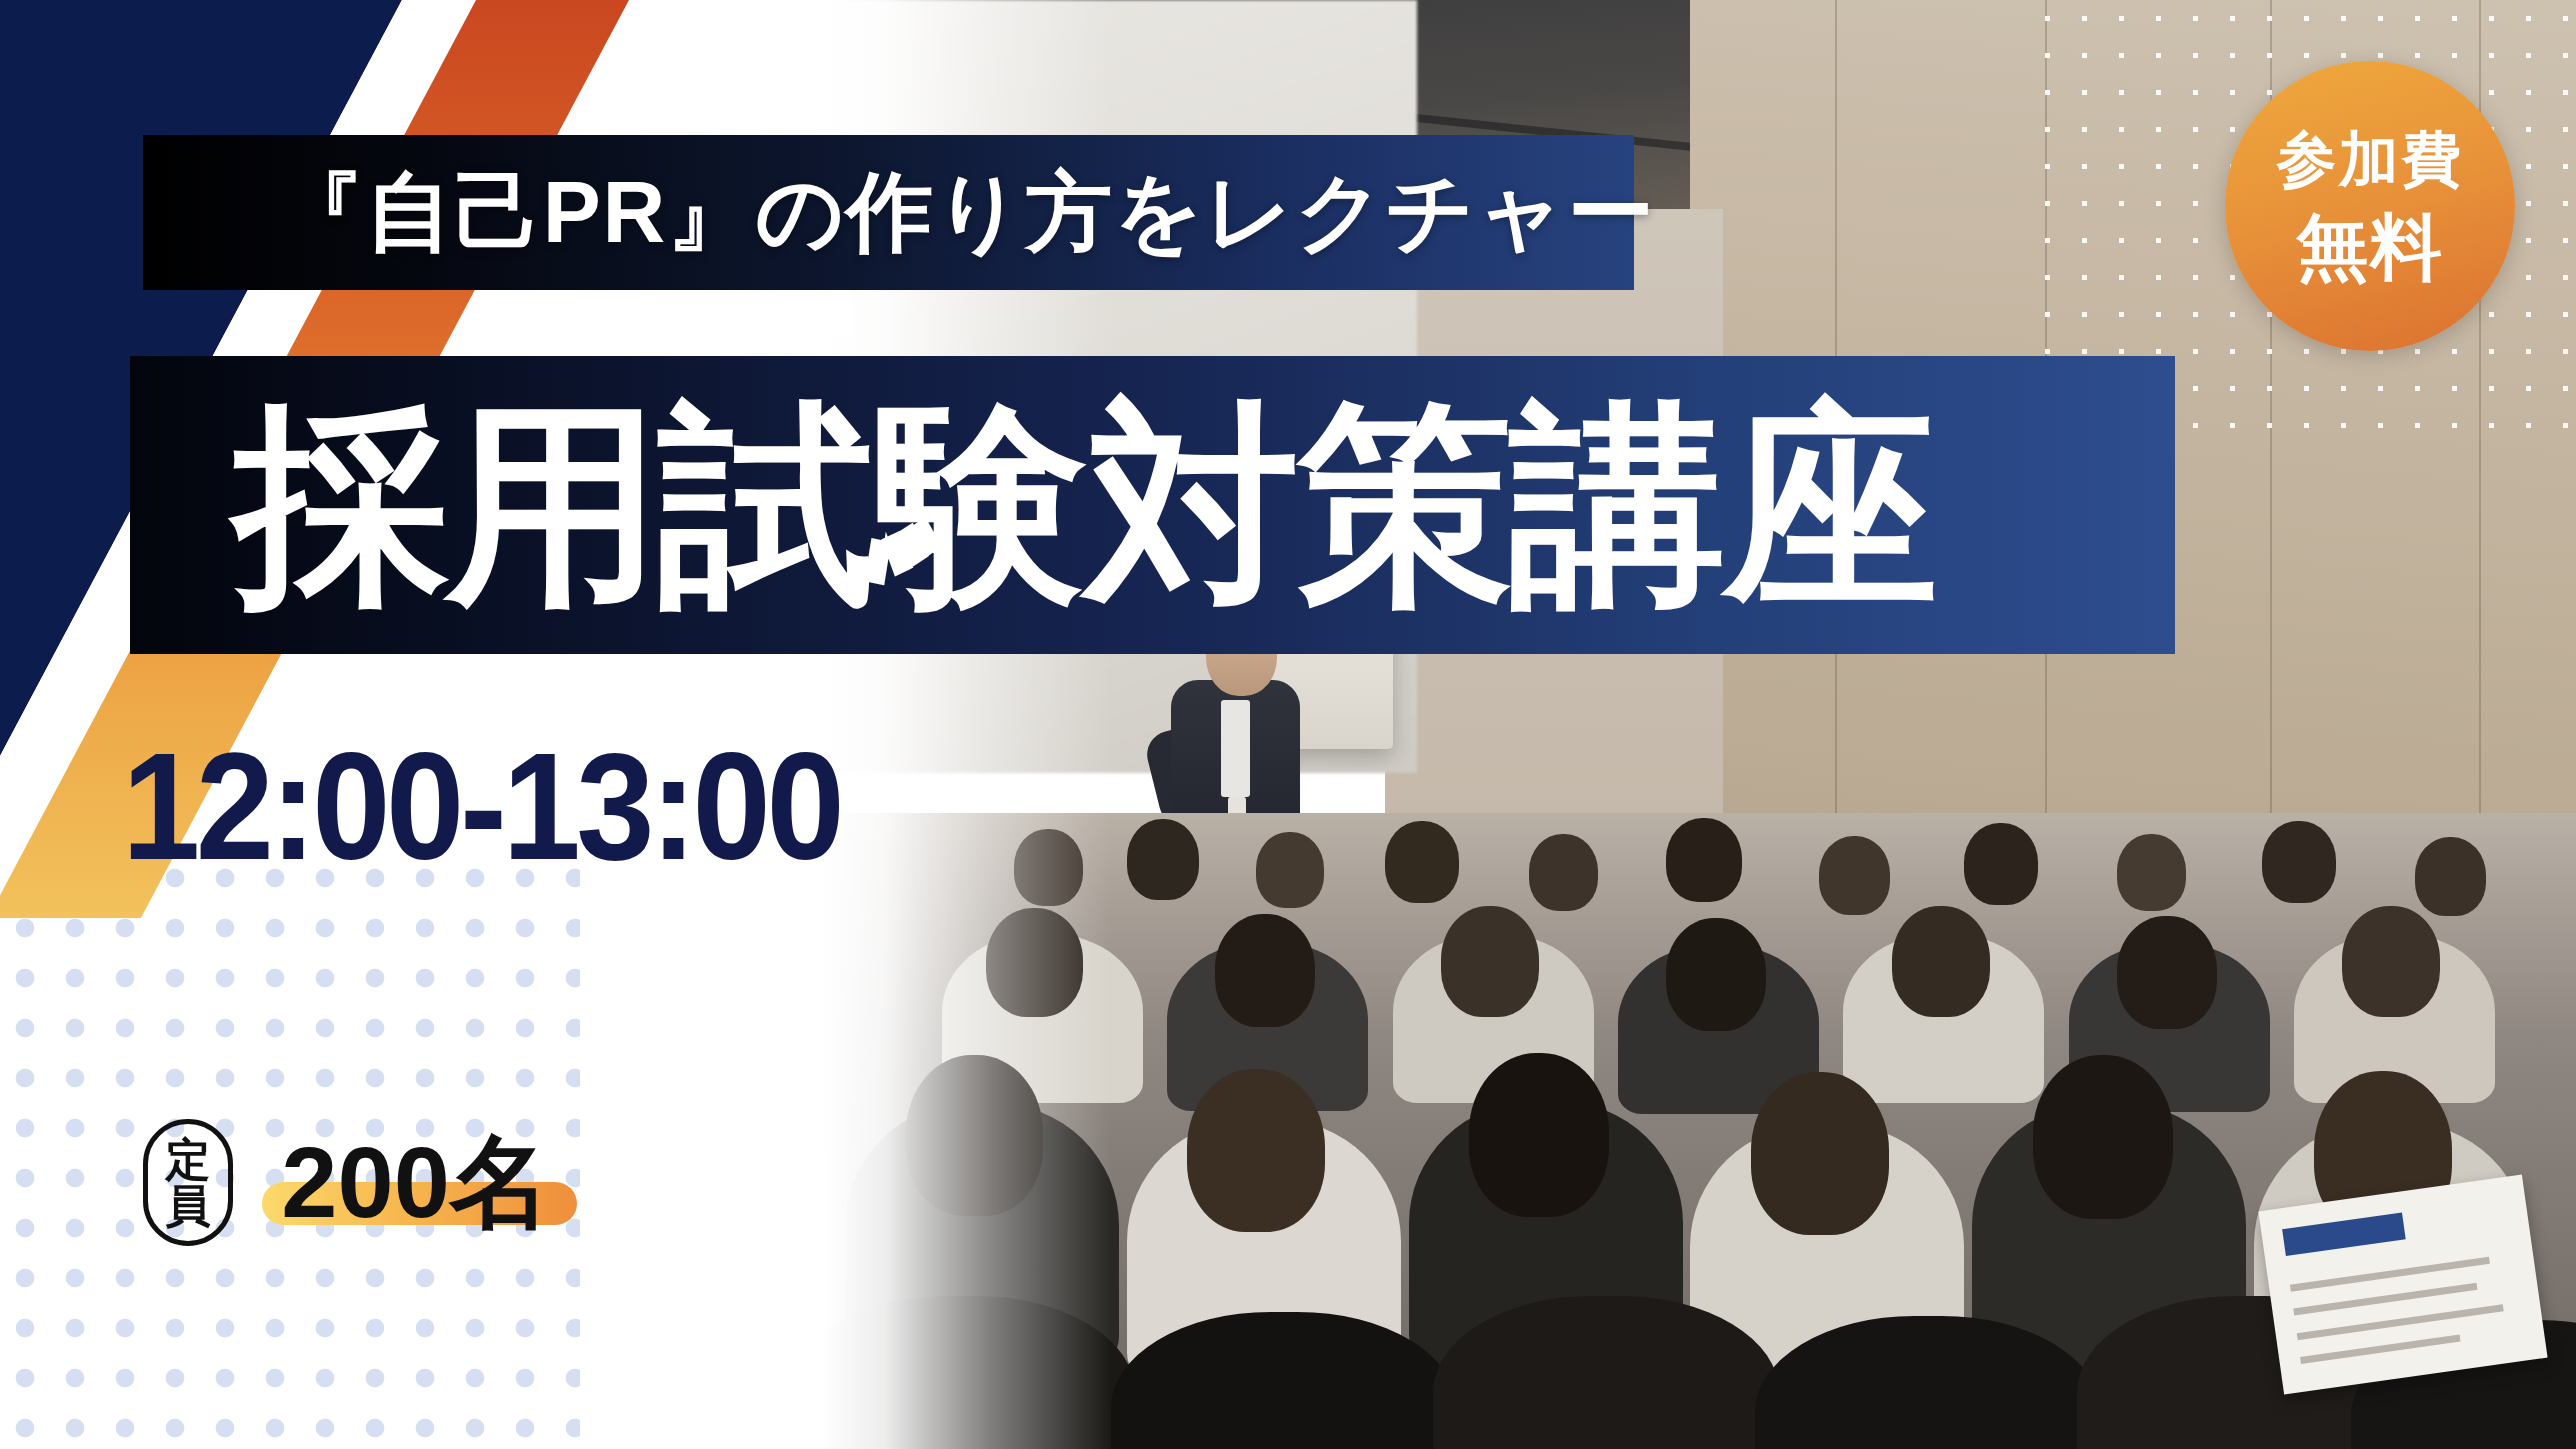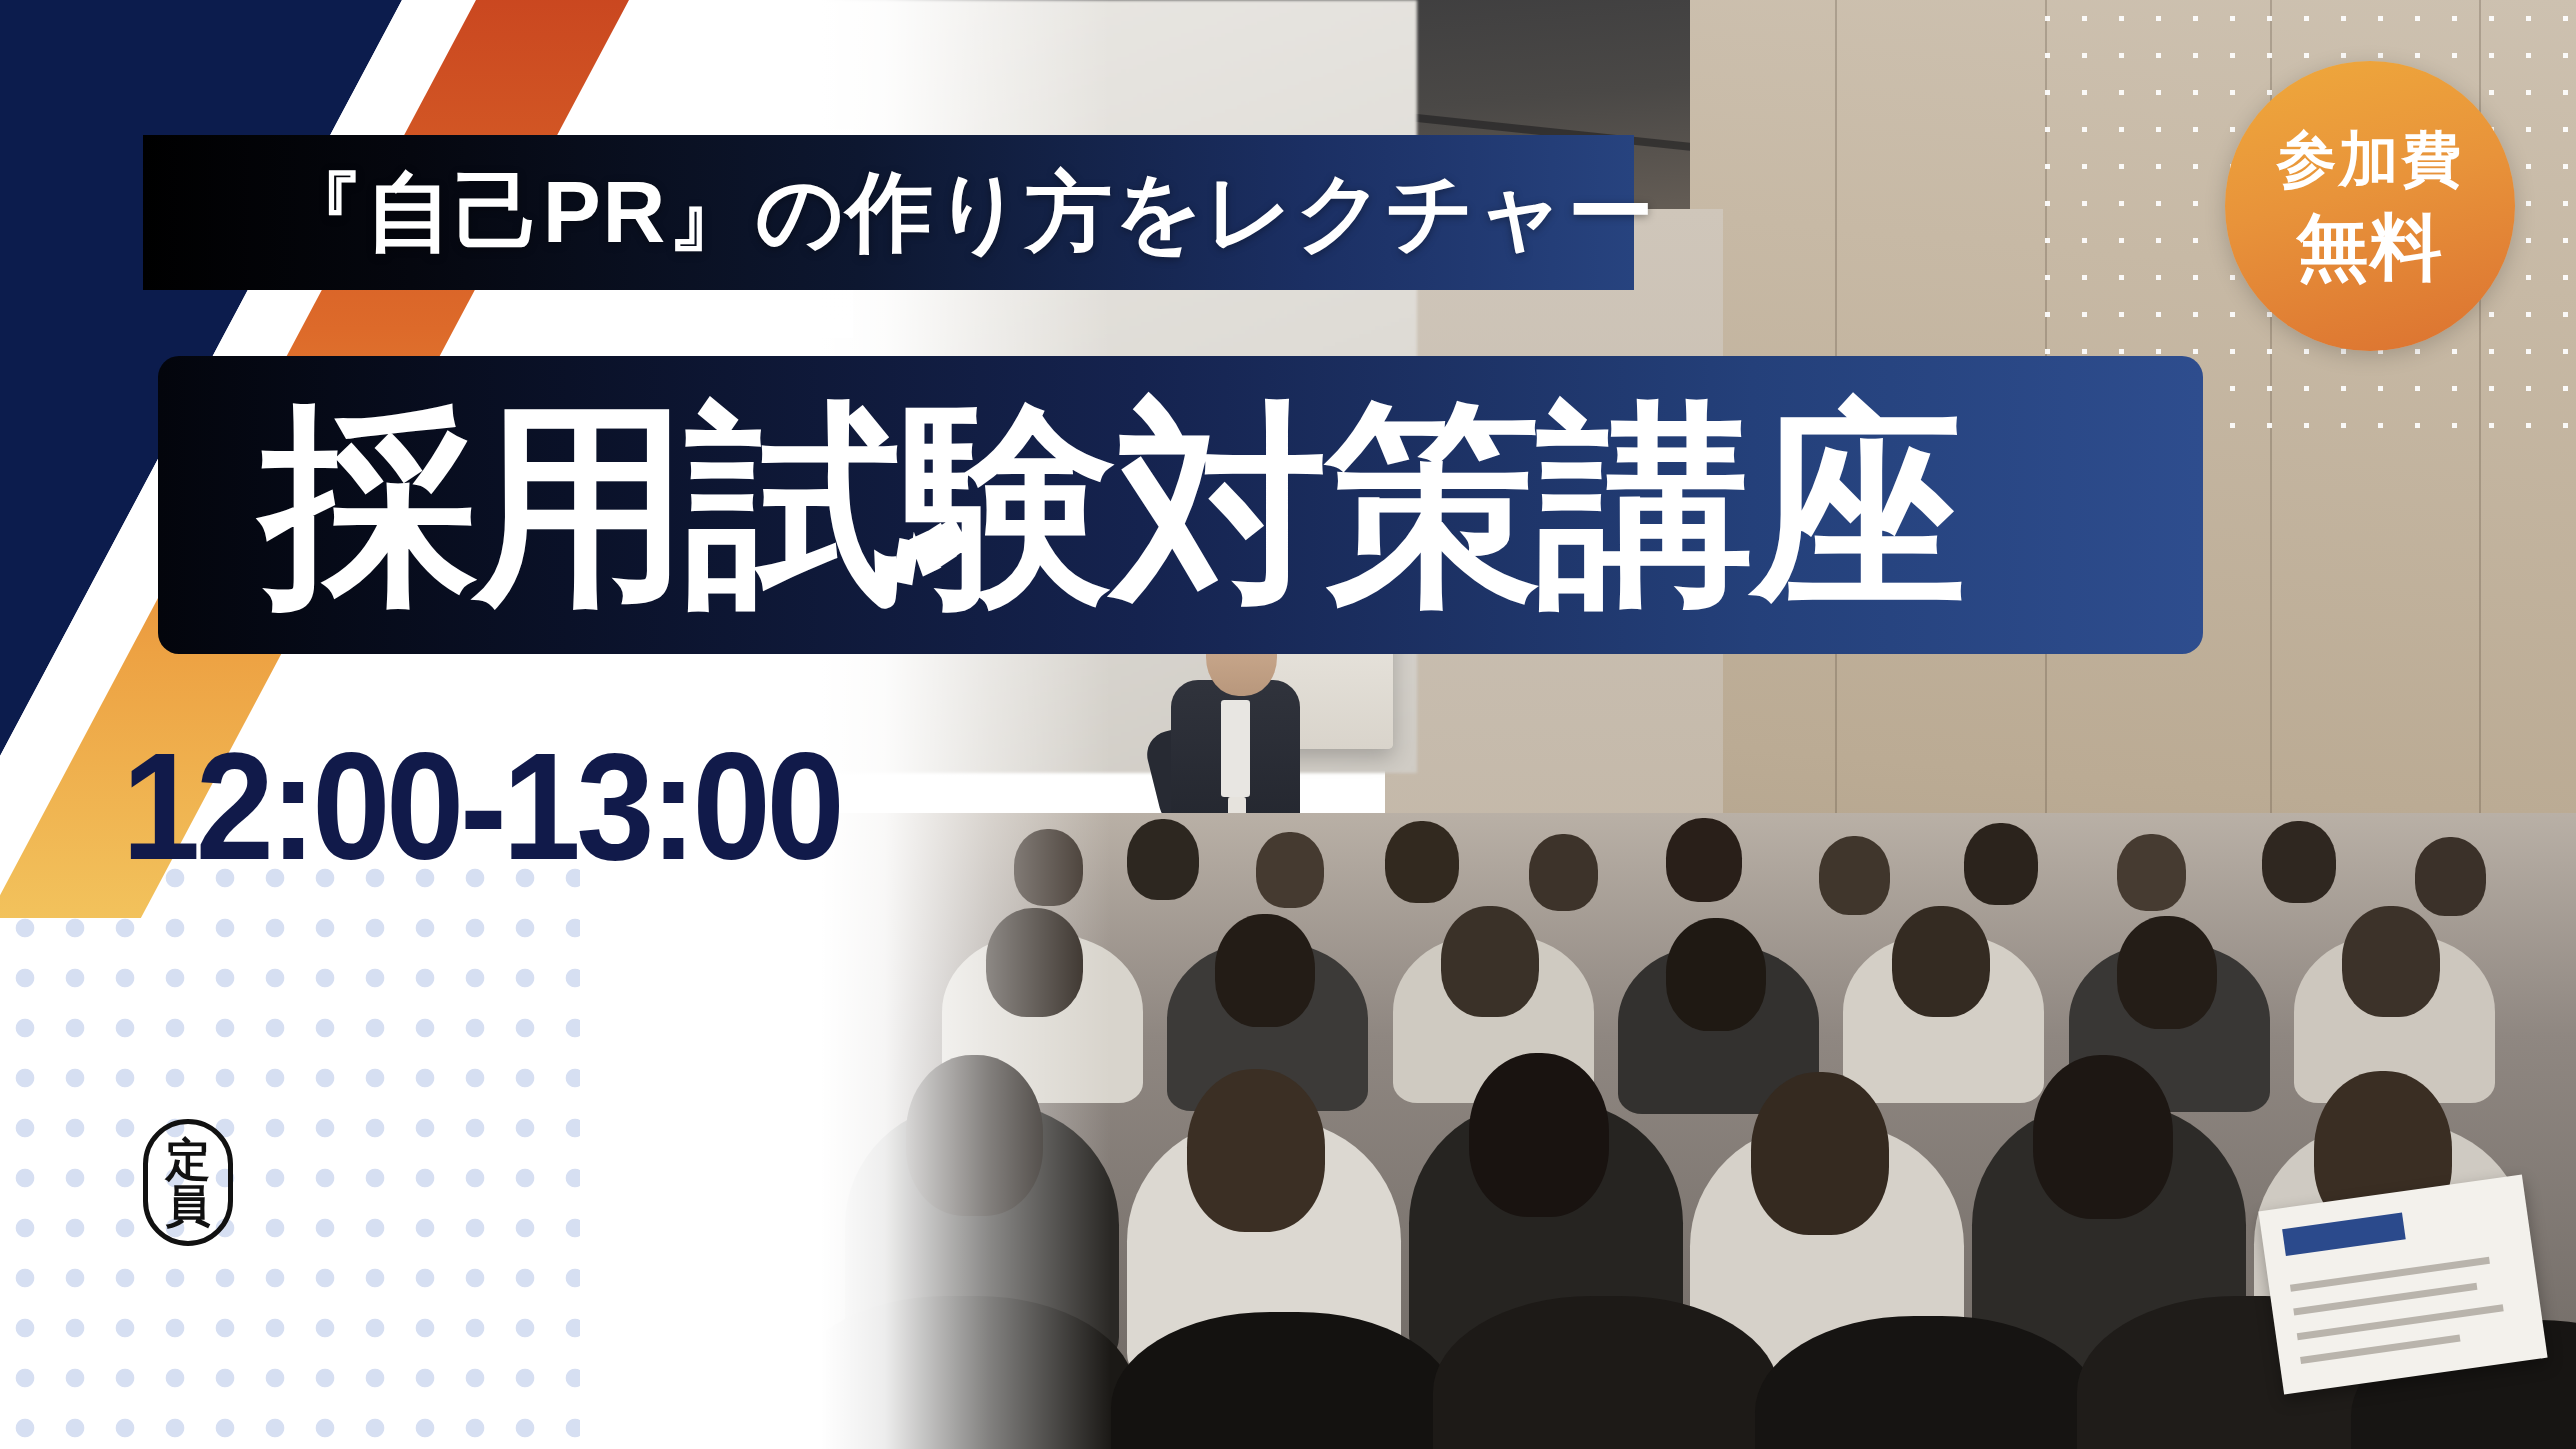--- a/index.html
+++ b/index.html
@@ -164,24 +164,24 @@
     font-weight:700;
     letter-spacing:1.6px;
     margin-left:134px;
     white-space:nowrap;
     text-shadow:0 1.6px 8px rgba(0,0,0,.35);
   }
 
   
   .title-bar{
     position:absolute;
-    left:158px; top:356px;
+    left:130px; top:356px;
     width:2045px; height:298px;
     background:linear-gradient(90deg,#03050c 0%,#0a1128 20%,#15234f 48%,#24407a 78%,#2e4d8e 100%);
-    display:flex; align-items:center;border-radius:21px;
+    display:flex; align-items:center;
   }
   .title-text{
     color:#ffffff;
     font-size:216px;
     font-weight:700;
     line-height:1;
     letter-spacing:-3.2px;
     margin-left:103px;
     white-space:nowrap;
   }
@@ -394,16 +394,20 @@
   </div>
 
   <div class="time-text">12:00-13:00</div>
 
 
   <div class="capacity-row">
     <div class="cap-capsule">
       <span>定</span>
       <span>員</span>
     </div>
+    <div class="cap-value-wrap">
+      <div class="cap-highlight"></div>
+      <div class="cap-value">200名</div>
+    </div>
   </div>
 
 </div>
 
 
 </body></html>

